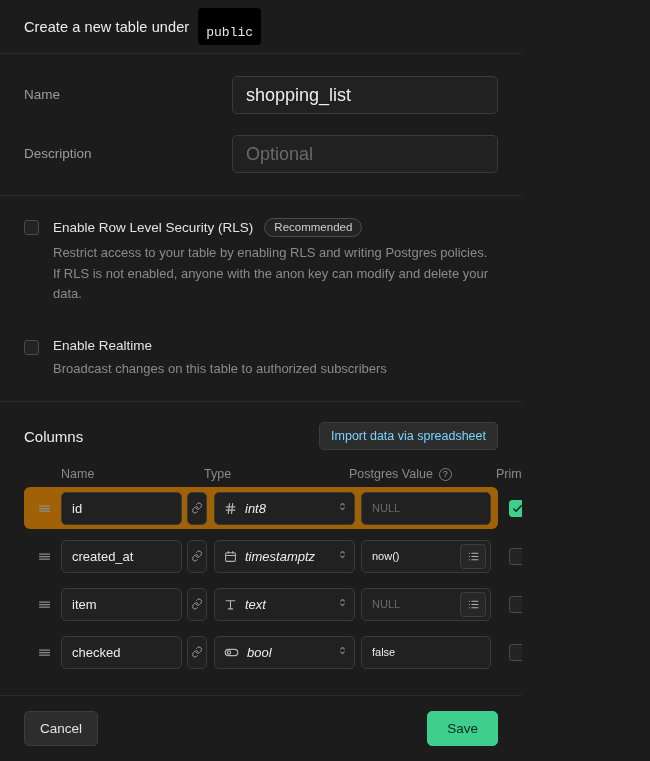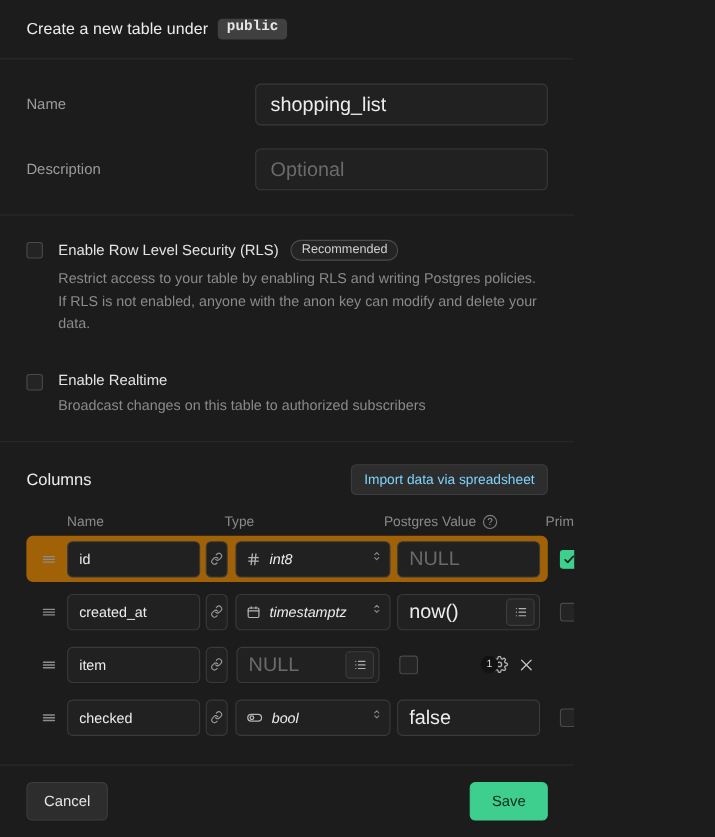--- a/index.html
+++ b/index.html
@@ -31,28 +31,27 @@
     border-bottom: 1px solid #2a2a2a;
   }
   .header-title {
     font-size: 14.5px;
     color: #ededed;
     letter-spacing: .1px;
   }
   .schema-chip {
     margin-left: 9px;
     display: inline-block;
-    padding: 0 8px 4px;
+    padding: 18px 8px 4px;
     border-radius: 4px;
-    background: #404040;
+    background: #000000;
     color: #e6e6e6;
     font-family: "Liberation Mono", monospace;
     font-size: 13px;
     line-height: 1.1;
-    font-weight: bold;
   }
 
   
   .section {
     padding: 22px 24px;
     border-bottom: 1px solid #2a2a2a;
   }
   .form-row {
     display: flex;
     align-items: flex-start;
@@ -240,21 +239,21 @@
     margin-left: 6px;
     background: #212121;
     border: 1px solid #3a3a3a;
     border-radius: 5px;
     display: flex;
     align-items: center;
     padding: 0 4px 0 10px;
   }
   .def-text {
     flex: 1;
-    font-size: 18px;
+    font-size: 11px;
     color: #ededed;
     white-space: nowrap;
     overflow: hidden;
   }
   .def-text.ph { color: #6a6a6a; }
   .def-list-btn {
     width: 26px; height: 25px;
     border: 1px solid #3d3d3d;
     border-radius: 4px;
     background: #272727;
@@ -533,20 +532,34 @@
               <line x1="4" y1="16" x2="20" y2="16"></line>
             </svg>
           </div>
           <input class="cell-name" value="item" style="">
           <div class="link-btn">
             <svg width="12" height="12" viewBox="0 0 24 24" fill="none" stroke="currentColor" stroke-width="2" stroke-linecap="round">
               <path d="M10 13a5 5 0 0 0 7.07 0l2.5-2.5a5 5 0 0 0-7.07-7.07l-1.2 1.2"></path>
               <path d="M14 11a5 5 0 0 0-7.07 0l-2.5 2.5a5 5 0 0 0 7.07 7.07l1.2-1.2"></path>
             </svg>
           </div>
+          <div class="cell-type">
+            <span class="type-icon">
+              <svg width="13" height="13" viewBox="0 0 24 24" fill="none" stroke="currentColor" stroke-width="2" stroke-linecap="round">
+                <line x1="4" y1="5" x2="20" y2="5"></line>
+                <line x1="12" y1="5" x2="12" y2="20"></line>
+                <line x1="8" y1="20" x2="16" y2="20"></line>
+              </svg>
+            </span>
+            <span class="type-label">text</span>
+            <span class="chev"><svg width="11" height="13" viewBox="0 0 24 24" fill="none" stroke="currentColor" stroke-width="2.2" stroke-linecap="round" stroke-linejoin="round">
+                <polyline points="8 9 12 5 16 9"></polyline>
+                <polyline points="8 15 12 19 16 15"></polyline>
+              </svg></span>
+          </div>
           <div class="cell-def">
             <span class="def-text ph">NULL</span>
             <span class="def-list-btn">
               <svg width="13" height="13" viewBox="0 0 24 24" fill="none" stroke="currentColor" stroke-width="2" stroke-linecap="round">
                 <line x1="9" y1="6" x2="20" y2="6"></line>
                 <line x1="9" y1="12" x2="20" y2="12"></line>
                 <line x1="9" y1="18" x2="20" y2="18"></line>
                 <line x1="4.5" y1="6" x2="4.6" y2="6"></line>
                 <line x1="4.5" y1="12" x2="4.6" y2="12"></line>
                 <line x1="4.5" y1="18" x2="4.6" y2="18"></line>

